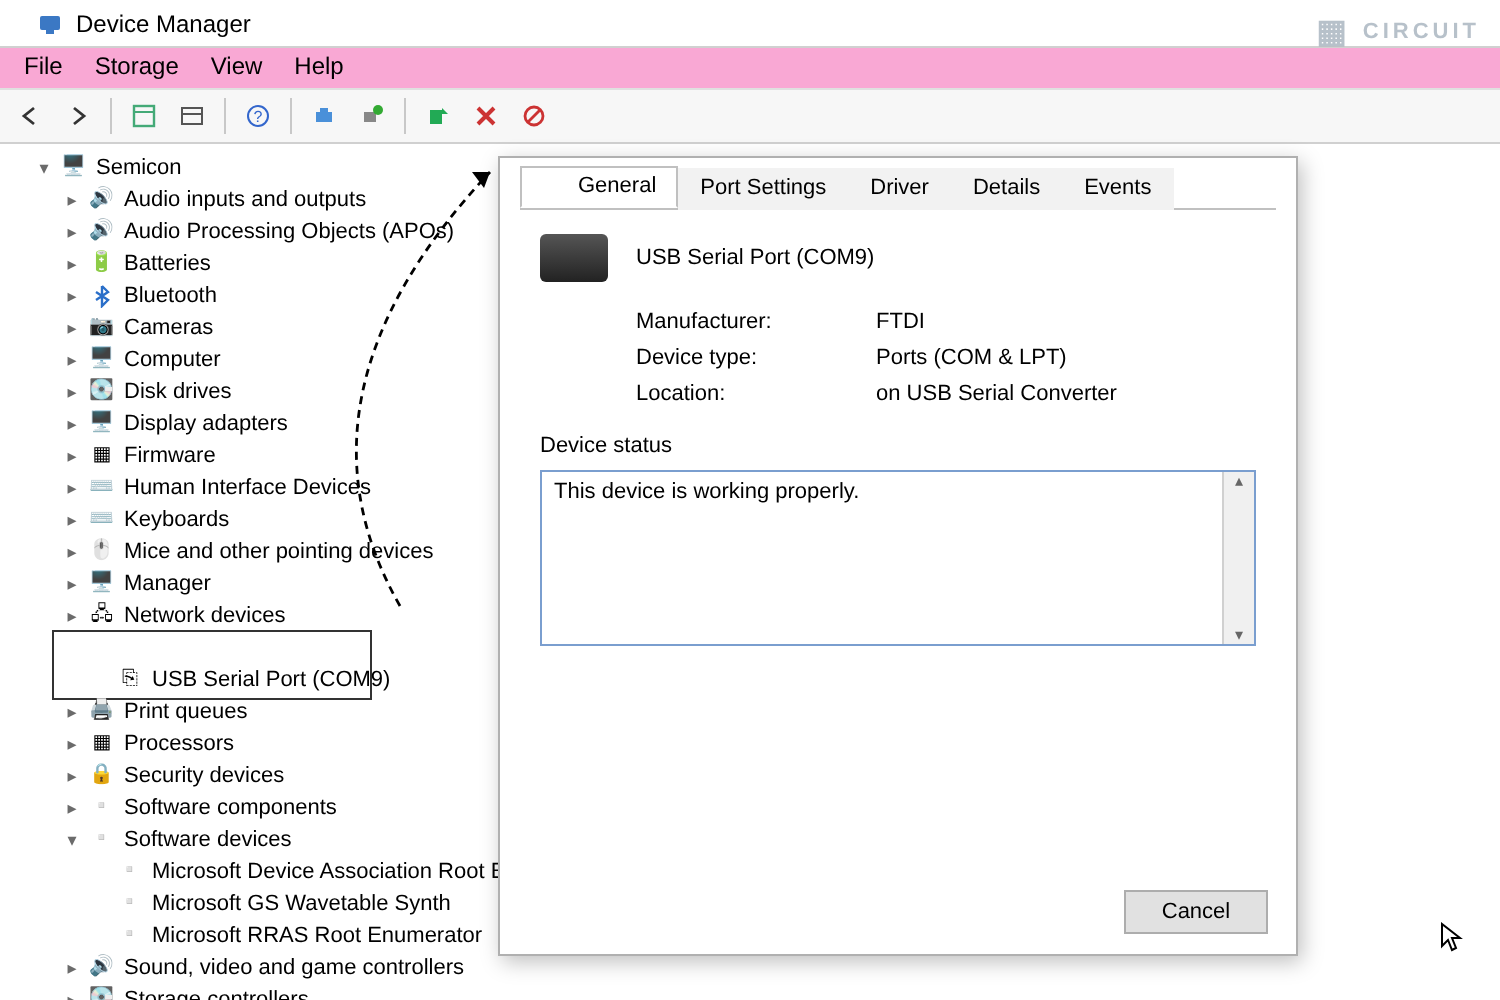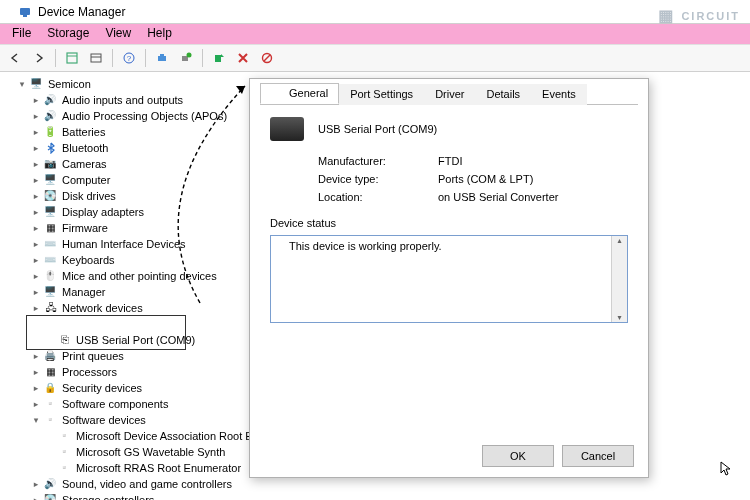--- a/index.html
+++ b/index.html
@@ -33,21 +33,21 @@
   .tabs { display: flex; border-bottom: 1px solid #c0c0c0; height: 22px; }
   .tab { padding: 3px 10px 0; font-size: 11px; cursor: pointer; border: 1px solid transparent; border-bottom: none; position: relative; top: 1px; background: #f2f2f2; margin-right: 0; }
   .tab.active { background: #fff; border-color: #c0c0c0; border-bottom: 1px solid #fff; top: 0; padding-left: 28px; }
   .tab-content { padding: 12px 10px 0; }
   .dev-row { display: flex; align-items: center; gap: 14px; margin-bottom: 14px; }
   .big-icon { width: 34px; height: 24px; background: linear-gradient(#555,#222); border-radius: 3px; position: relative; }
   .props { margin-left: 48px; font-size: 11px; }
   .props-row { display: flex; margin-bottom: 6px; }
   .props-key { width: 120px; }
   .status-label { margin: 14px 0 6px; font-size: 11px; }
-  .status-box { width: 100%; height: 88px; border: 1px solid #7a9ecf; padding: 4px 18px; font-size: 11px; position: relative; resize: none; background: #fff; }
+  .status-box { width: 100%; height: 88px; border: 1px solid #7a9ecf; padding: 4px 6px; font-size: 11px; position: relative; resize: none; background: #fff; }
   .status-scroll { position: absolute; right: 0; top: 0; bottom: 0; width: 16px; background: #f0f0f0; border-left: 1px solid #d0d0d0; }
   .dlg-buttons { position: absolute; bottom: 10px; right: 14px; display: flex; gap: 8px; }
   .btn { min-width: 72px; height: 22px; border: 1px solid #adadad; background: #e1e1e1; font-size: 11px; cursor: pointer; display: flex; align-items: center; justify-content: center; }
 
   .arrow { position: absolute; pointer-events: none; }
 
   .cursor { position: absolute; right: 18px; bottom: 20px; font-size: 14px; color: #000; }
 </style>
 </head>
 <body>
@@ -382,21 +382,20 @@
         <div class="status-box"><span>This device is working properly.</span>
           <div class="status-scroll">
             <div style="font-size:8px;text-align:center;color:#666;">▴</div>
             <div style="position:absolute;bottom:0;width:100%;font-size:8px;text-align:center;color:#666;">▾</div>
           </div>
         </div>
       </div>
     </div>
   </div>
   <div class="dlg-buttons">
-    <div class="btn">OK</div>
     <div class="btn">Cancel</div>
   </div>
 </div>
 
 <div class="watermark">
   <span class="chip">▦</span>
   <span>CIRCUIT</span>
 </div>
 
 <div class="cursor">

